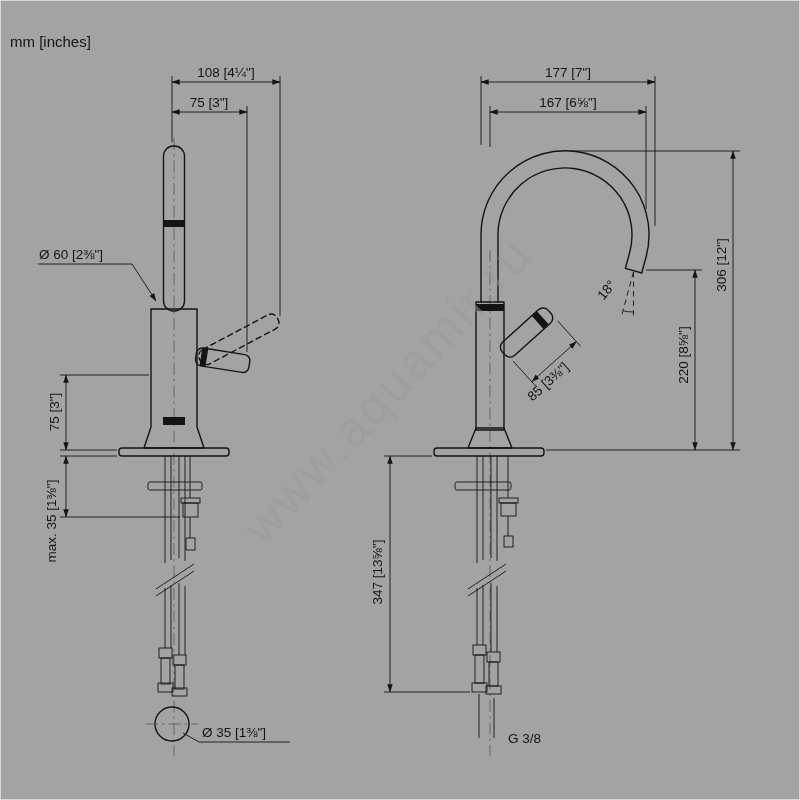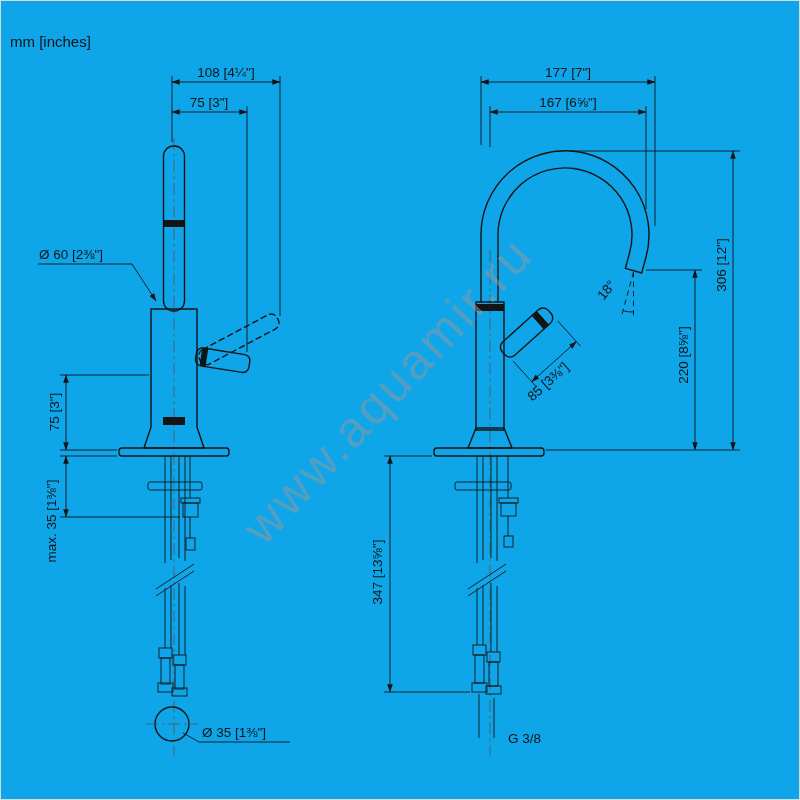--- a/index.html
+++ b/index.html
@@ -1,16 +1,16 @@
 <!DOCTYPE html>
 <html><head>
 <meta charset="utf-8">
 <style>
   html,body{margin:0;padding:0;background:#fff}
-  .stage{width:800px;height:800px;position:relative;background:#0ea5e9;overflow:hidden}
+  .stage{width:800px;height:800px;position:relative;background:#a3a3a3;overflow:hidden}
   svg{display:block}
   svg text{font-family:"Liberation Sans","DejaVu Sans",sans-serif;font-size:13.5px;fill:#141414}
   .dwg{fill:none;stroke:#141414;stroke-width:1.4;stroke-linecap:round;stroke-linejoin:round}
   .thin{fill:none;stroke:#141414;stroke-width:.9}
   .dim{fill:none;stroke:#141414;stroke-width:.9}
   .cl{fill:none;stroke:#555;stroke-width:.8;stroke-dasharray:12 4 2.5 4}
   .dash{stroke-dasharray:5.5 4}
   .blk{fill:#141414;stroke:none}
   .wm{font-size:50px;fill:#9a9a9a;opacity:.5;letter-spacing:3px}
   .units{font-size:15px}

